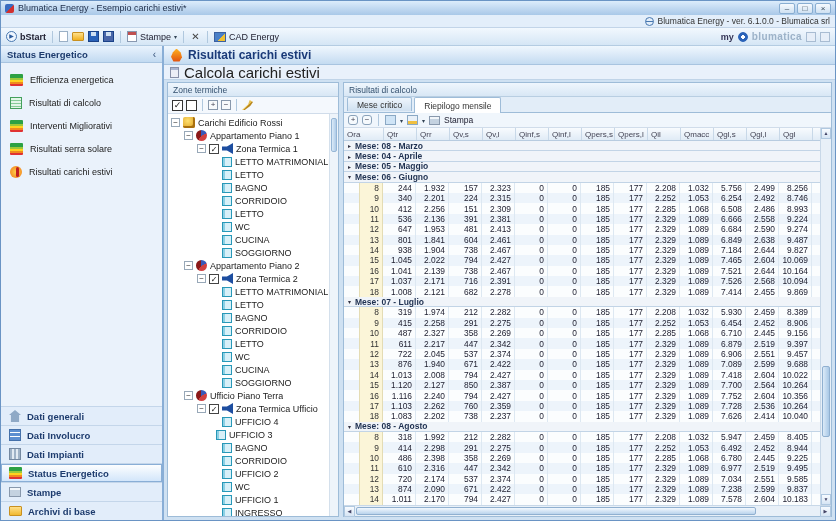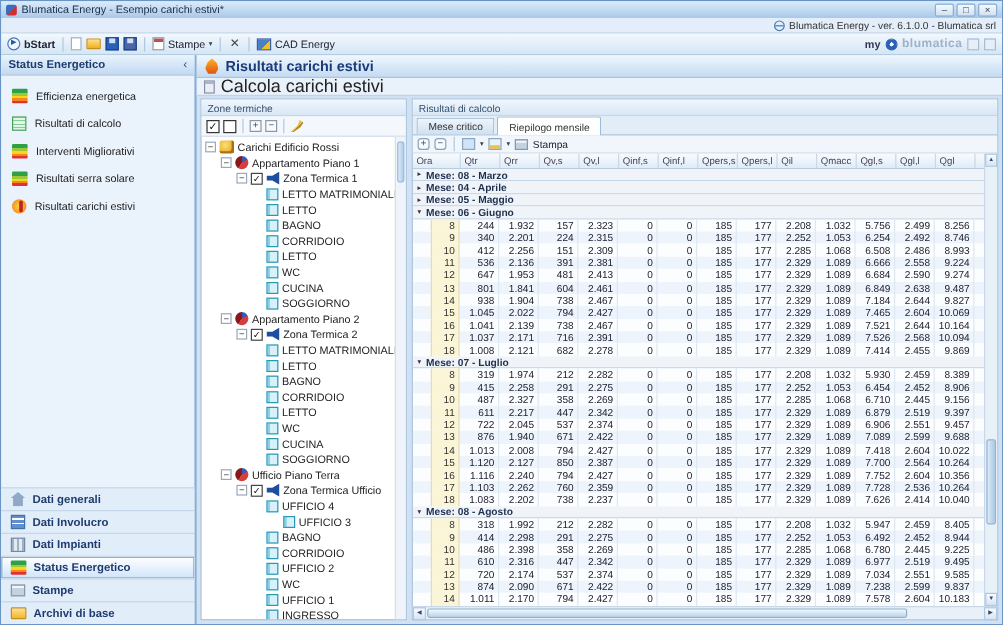--- a/index.html
+++ b/index.html
@@ -89,21 +89,21 @@
   .ticon { flex:none; }
   .building-root-icon { width:12px; height:11px; border-radius:2px; background:radial-gradient(circle at 40% 35%,#ffe070,#d89818); box-shadow:inset -2px -2px 0 #a87010; }
   .building-icon { width:11px; height:11px; border-radius:50%; background:conic-gradient(#3858b8 0 18%,#d04040 18% 60%,#8a1818 60% 100%); }
   .zone-icon { width:11px; height:11px; background:#1e4ea0; clip-path:polygon(0 32%,45% 32%,100% 0,100% 100%,45% 68%,0 68%); }
   .room-icon { width:10px; height:10px; border:1px solid #2898b8; background:#d8f0f8; box-shadow:inset 2px 0 0 #8cd0e4; }
   .tlabel { overflow:hidden; }
 
   .zv-scroll { width:9px; flex:none; background:#eef4fa; border-left:1px solid #d4e0ec; display:flex; flex-direction:column; }
   .zv-thumb { margin:52% 1px 0 1px; height:34px; background:linear-gradient(90deg,#dcebf8,#aecbe8); border:1px solid #96b6d6; border-radius:2px; }
 
-  .tabs { height:16px; flex:none; background:#e2edf8; border-bottom:1px solid #9ebcd8; display:flex; align-items:center; padding-left:3px; gap:2px; }
+  .tabs { height:16px; flex:none; background:#e2edf8; border-bottom:1px solid #9ebcd8; display:flex; align-items:flex-start; padding-left:3px; gap:2px; }
   .tab { height:14px; padding:0 9px; display:flex; align-items:center; font-size:8.5px; color:#333; border:1px solid #9ebcd8; border-bottom:none; border-radius:2px 2px 0 0; background:linear-gradient(#eef5fc,#cfe0f0); }
   .tab.active { height:16px; background:#fff; margin-bottom:-1px; }
   .results-toolbar { height:15px; flex:none; background:#f0f6fc; border-bottom:1px solid #d0dcea; display:flex; align-items:center; gap:4px; padding-left:4px; font-size:8.5px; color:#223; }
   .round-btn { width:10px; height:10px; border:1px solid #8aa2ba; border-radius:3px; background:#f6fafd; font-size:8px; line-height:8px; text-align:center; color:#445; }
   .swatch-btn { width:11px; height:10px; background:#cfe4f6; border:1px solid #8aa8c4; }
   .export-btn { width:11px; height:10px; background:#e8f0f8; border:1px solid #8aa8c4; box-shadow:inset 0 -3px 0 #f0c040; }
   .print-sm-icon { width:11px; height:9px; background:#c4d2e0; border:1px solid #8898ac; box-shadow:inset 0 2px 0 #f2f6fa; }
 
   .table-wrap { flex:1; min-height:0; display:flex; flex-direction:column; }
   .table-main { flex:1; min-height:0; display:flex; }
@@ -386,21 +386,21 @@
                   <span class="expander">−</span>
                   <span class="cbx">✓</span>
                   <span class="ticon zone-icon"></span>
                   <span class="tlabel">Zona Termica Ufficio</span>
                 </div>
                 <div class="tree-row" style="padding-left: 42px;">
                   <span class="exp-sp"></span>
                   <span class="ticon room-icon"></span>
                   <span class="tlabel">UFFICIO 4</span>
                 </div>
-                <div class="tree-row" style="padding-left: 56px; text-align: right;">
+                <div class="tree-row" style="padding-left: 36px; text-align: right;">
                   <span class="exp-sp"></span>
                   <span class="ticon room-icon"></span>
                   <span class="tlabel">UFFICIO 3</span>
                 </div>
                 <div class="tree-row" style="padding-left: 42px;">
                   <span class="exp-sp"></span>
                   <span class="ticon room-icon"></span>
                   <span class="tlabel">BAGNO</span>
                 </div>
                 <div class="tree-row" style="padding-left: 42px;">

